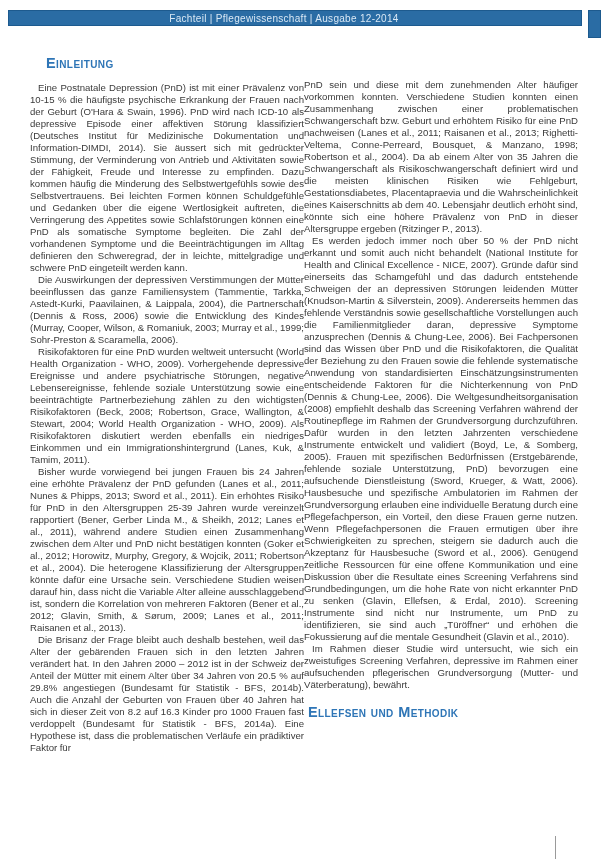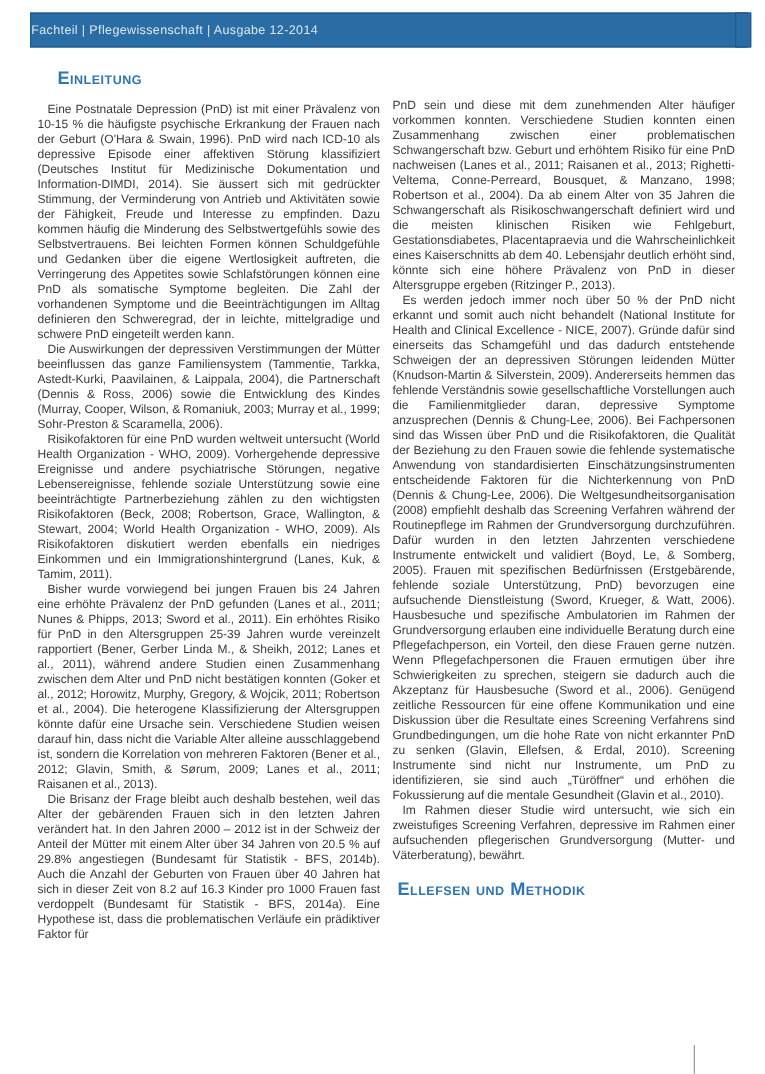--- a/index.html
+++ b/index.html
@@ -7,28 +7,28 @@
     width: 612px; height: 859px;
     background: #ffffff;
     font-family: "Liberation Sans", sans-serif;
     position: relative;
     overflow: hidden;
     color: #3a3a3a;
   }
   
   .header-band {
     position: absolute;
-    top: 10px; left: 24px;
-    width: 574px; height: 28px;
+    top: 10px; left: 8px;
+    width: 574px; height: 16px;
     background: #2a6ca4;
     border: 1px solid #1d5a8e;
     box-sizing: border-box;
     display: flex;
     align-items: center;
-    justify-content: flex-start;
+    justify-content: center;
     padding-right: 22px;
   }
   .header-band .band-text {
     color: #d9e8f5;
     font-size: 10px;
     letter-spacing: 0.3px;
   }
   .header-accent {
     position: absolute;
     top: 10px; left: 588px;
@@ -36,21 +36,20 @@
     background: #2a6ca4;
     border: 1px solid #1d5a8e;
     box-sizing: border-box;
   }
   
   .columns {
     position: absolute;
     top: 55px; left: 30px;
     width: 558px;
     display: flex;
-    gap: 10px;
   }
   .col { width: 274px; }
   h2.section-heading {
     font-variant: small-caps;
     color: #2e75b6;
     font-size: 14.5px;
     font-weight: 600;
     letter-spacing: 0.4px;
     margin: 0 0 11px 16px;
   }

